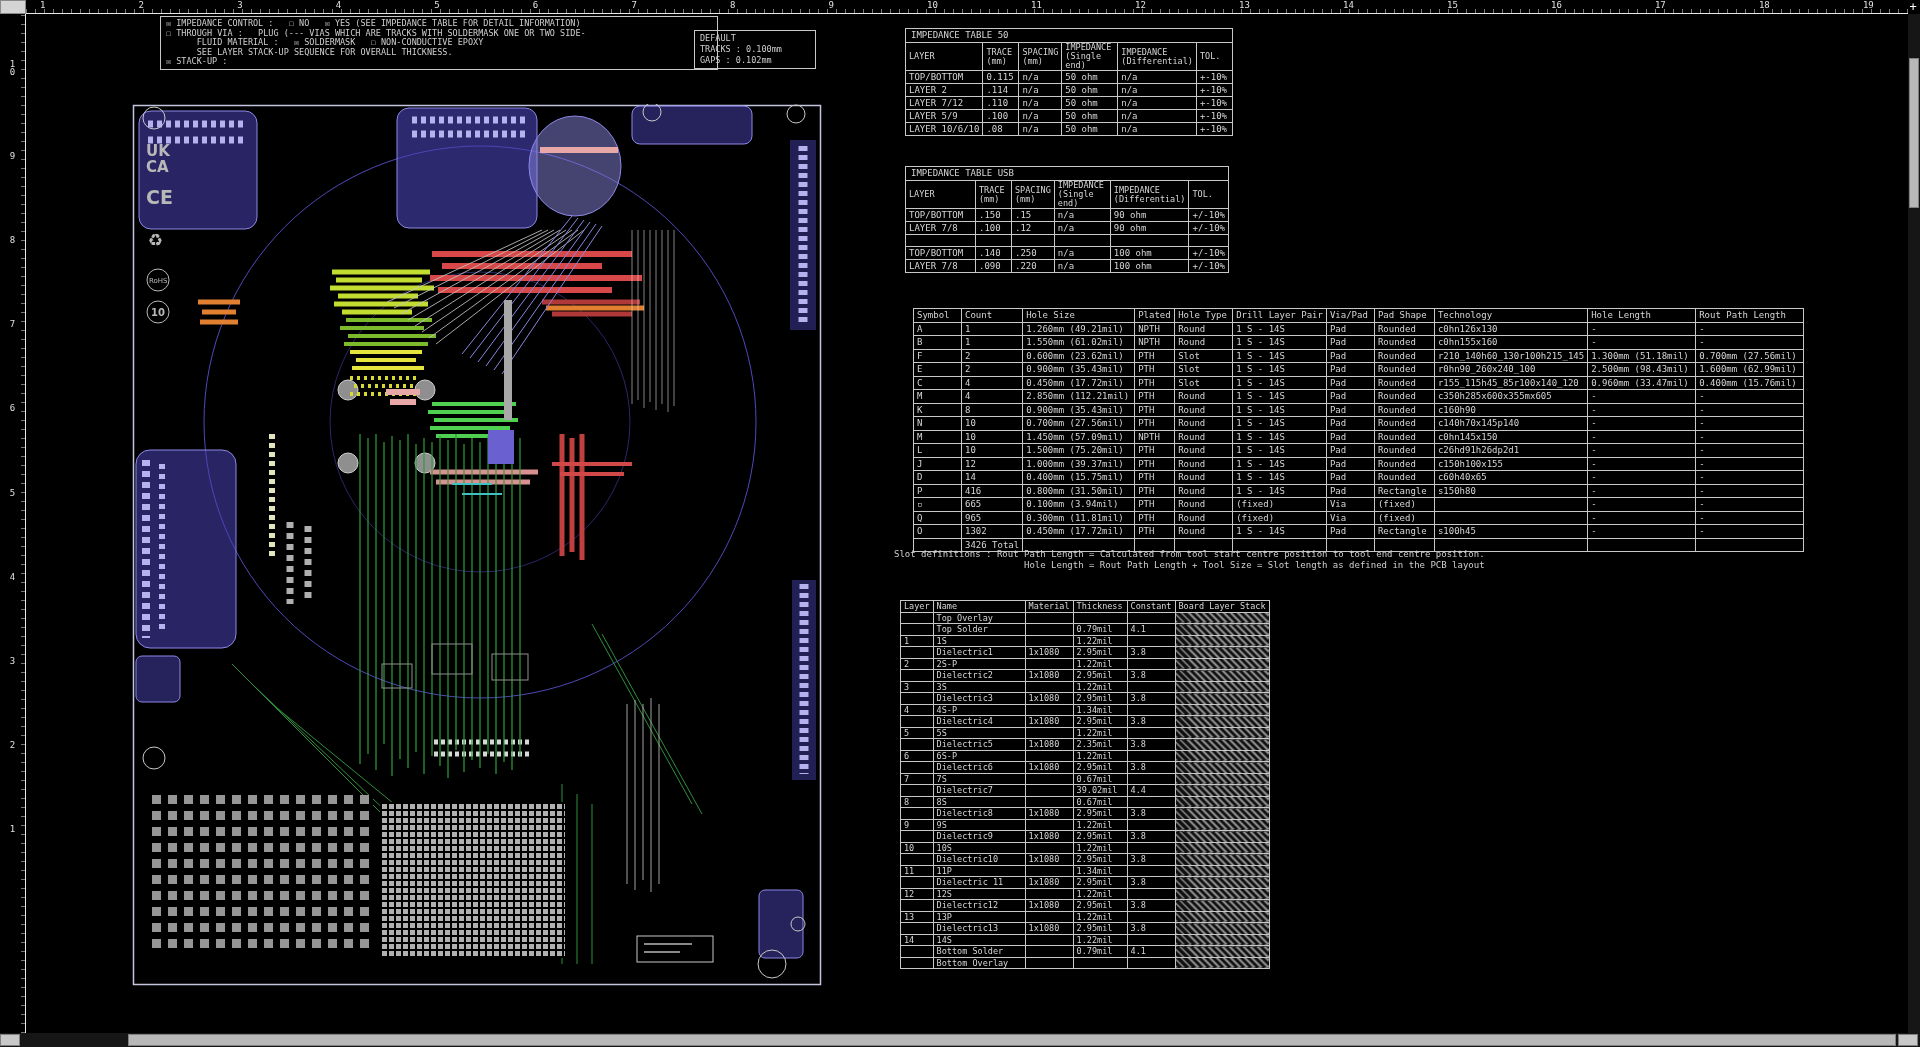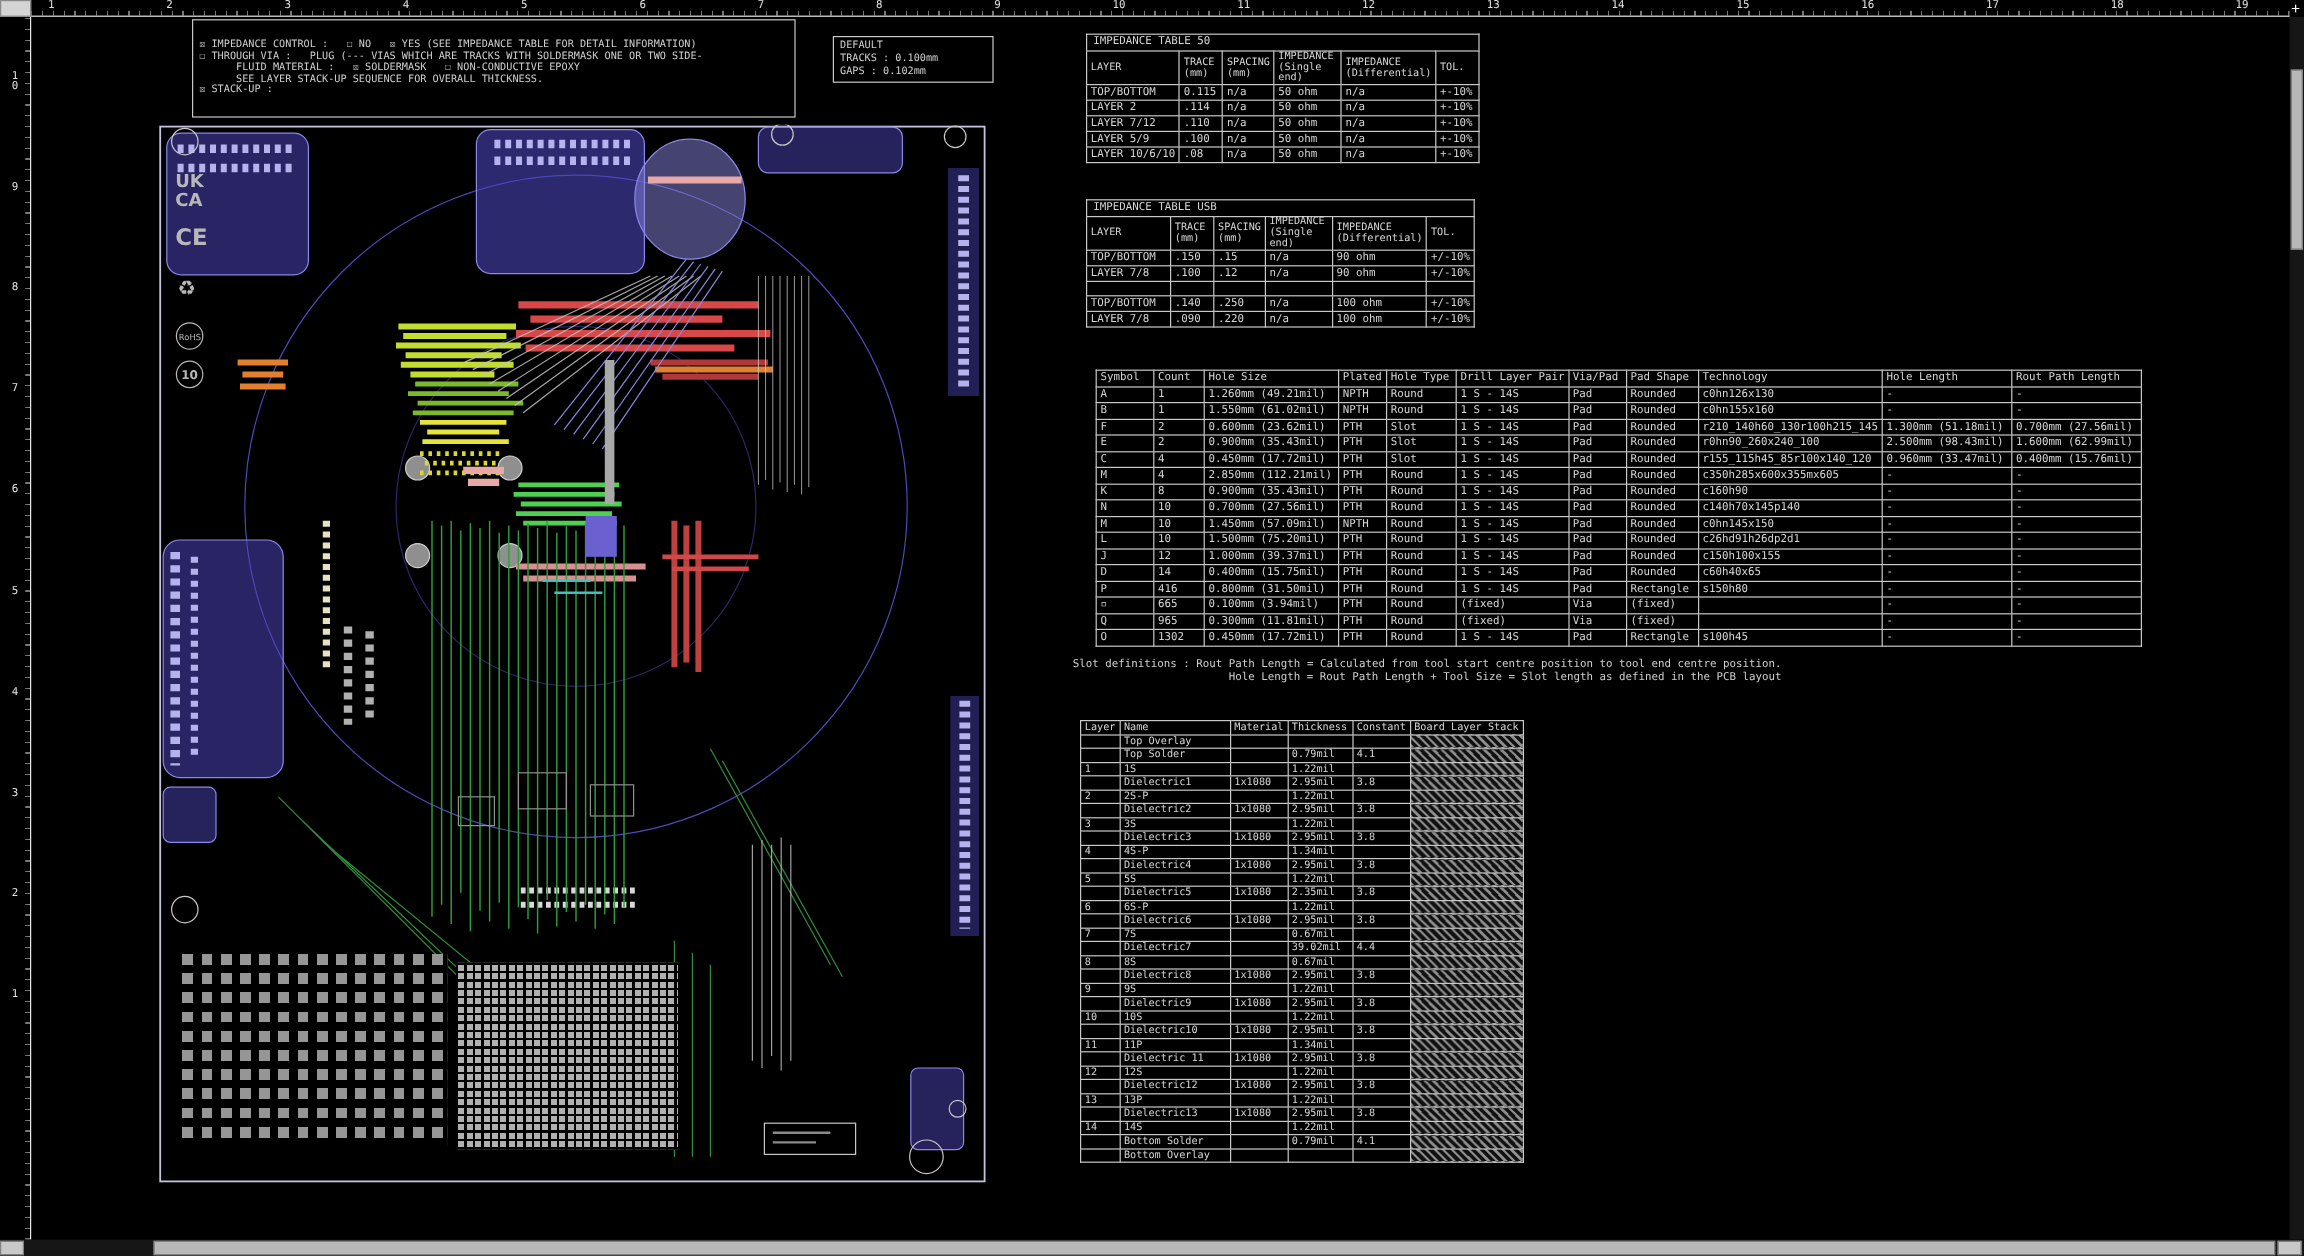--- a/index.html
+++ b/index.html
@@ -17,24 +17,24 @@
   #ruler-top span{line-height:10px}
   #ruler-left{left:0;top:14px;width:26px;height:1019px;border-right:1px solid #e8e8e8;
     display:flex;flex-direction:column;justify-content:space-between;align-items:center;
     padding:46px 0 200px 0;font-size:9px;color:#e0e0e0;
     background-image:repeating-linear-gradient(0deg,#777 0 1px,transparent 1px 9px);
     background-size:4px 100%;background-repeat:no-repeat;background-position:right 0}
   #ruler-left span{display:block;width:9px;word-break:break-all;line-height:8px;text-align:center}
   #corner-plus{left:1906px;top:0;width:14px;height:14px;color:#fff;font-size:12px;line-height:14px;text-align:center}
 
   
-  #notes-box{left:160px;top:16px;width:503px;border:1px solid #c8c8c8;padding:16px 5px;
+  #notes-box{left:160px;top:16px;width:558px;border:1px solid #c8c8c8;padding:2px 5px;
     font-size:8.5px;line-height:9.6px;color:#cfcfcf}
   #notes-box span{display:block;white-space:pre}
-  #default-box{left:694px;top:30px;width:134px;border:1px solid #c8c8c8;padding:2px 5px;
+  #default-box{left:694px;top:30px;width:122px;border:1px solid #c8c8c8;padding:2px 5px;
     font-size:8.5px;line-height:11px;color:#cfcfcf}
 
   
   .tbl-wrap{position:absolute;width:max-content}
   .tbl-title{border:1px solid #c8c8c8;border-bottom:none;padding:1px 5px;font-size:9px;line-height:11px;color:#d6d6d6}
   table.tbl{border-collapse:collapse;border:1px solid #c8c8c8}
   .tbl th,.tbl td{border:1px solid #c8c8c8;font-size:9px;font-weight:normal;padding:0 3px;
     line-height:12px;height:12px;text-align:left;white-space:nowrap;color:#d6d6d6}
   .imp th{white-space:normal;line-height:9px;font-size:8.5px;vertical-align:middle}
   .drill td,.drill th{font-size:9px;line-height:12.5px;height:12.5px}
@@ -479,20 +479,33 @@
           <td>0.450mm (17.72mil)</td>
           <td>PTH</td>
           <td>Round</td>
           <td>1 S - 14S</td>
           <td>Pad</td>
           <td>Rectangle</td>
           <td>s100h45</td>
           <td>-</td>
           <td>-</td>
         </tr>
+        <tr>
+          <td></td>
+          <td>3426 Total</td>
+          <td></td>
+          <td></td>
+          <td></td>
+          <td></td>
+          <td></td>
+          <td></td>
+          <td></td>
+          <td></td>
+          <td></td>
+        </tr>
       </tbody>
   </table>
 </div>
 <div class="abs" id="slot-notes">
   <div>Slot definitions : Rout Path Length = Calculated from tool start centre position to tool end centre position.</div>
   <div>Hole Length = Rout Path Length + Tool Size = Slot length as defined in the PCB layout</div>
 </div>
 
 <div class="tbl-wrap" style="left:900px;top:600px">
   <table class="tbl stack">

